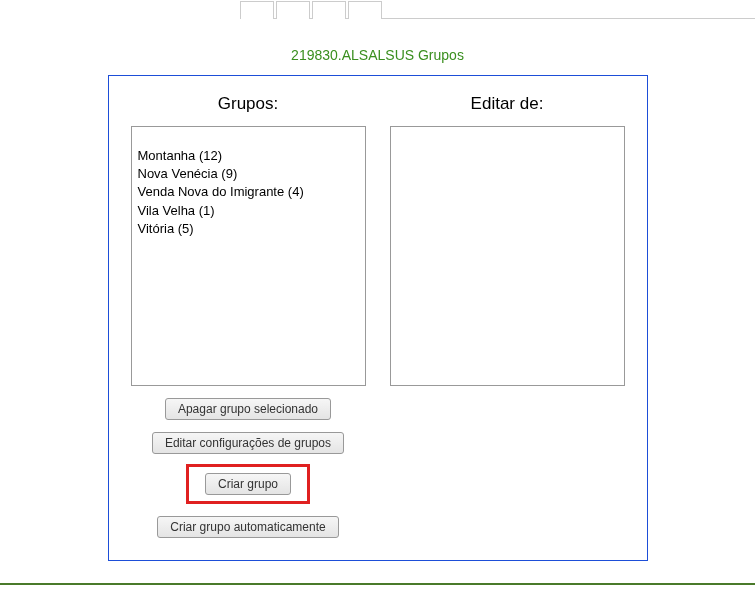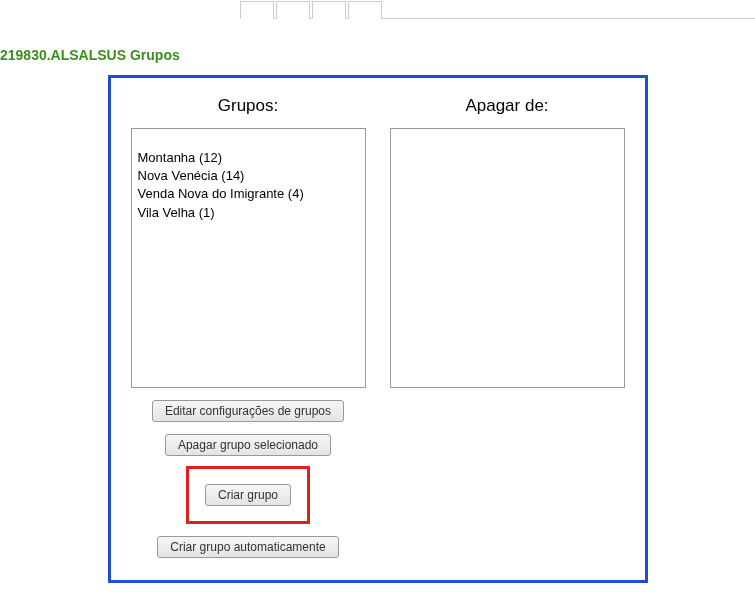--- a/index.html
+++ b/index.html
@@ -21,28 +21,29 @@
       border-bottom: none;
       background: #fff;
       padding: 4px 16px;
       font-size: 12px;
       color: #555;
       position: relative;
       top: 1px;
       height: 18px;
     }
     .page-title {
+      text-align: center;
       color: #3a8f1f;
-      font-weight: bold;
+      font-weight: normal;
       font-size: 14px;
       margin-top: 28px;
       margin-bottom: 12px;
     }
     .main-panel {
-      border: 3px solid #1d4ed8;
+      border: 1px solid #1d4ed8;
       width: 540px;
       margin: 0 auto;
       padding: 18px 22px 22px 22px;
     }
     .columns {
       display: flex;
       gap: 24px;
       justify-content: center;
     }
     .column {
@@ -74,21 +75,21 @@
       border-radius: 3px;
       padding: 3px 12px;
       font-size: 12px;
       color: #333;
       cursor: pointer;
       font-family: inherit;
       margin-top: 12px;
     }
     .highlight-box {
       border: 3px solid #e02020;
-      padding: 15px 16px;
+      padding: 6px 16px;
       margin-top: 10px;
       display: inline-flex;
       align-items: center;
       justify-content: center;
     }
     .highlight-box .btn { margin-top: 0; }
     .bottom-rule {
       margin-top: 22px;
       border: none;
       border-top: 2px solid #4a7a2a;
@@ -106,32 +107,33 @@
 
 <div class="page-title">219830.ALSALSUS Grupos</div>
 
 <div class="main-panel">
   <div class="columns">
 
     <div class="column">
       <div class="column-title">Grupos:</div>
       <div class="listbox">
         <div class="listbox-item">Montanha (12)</div>
-        <div class="listbox-item">Nova Venécia (14)</div>
+        <div class="listbox-item">Nova Venécia (9)</div>
         <div class="listbox-item">Venda Nova do Imigrante (4)</div>
         <div class="listbox-item">Vila Velha (1)</div>
+        <div class="listbox-item">Vitória (5)</div>
       </div>
+      <button class="btn">Apagar grupo selecionado</button>
       <button class="btn">Editar configurações de grupos</button>
-      <button class="btn">Apagar grupo selecionado</button>
       <div class="highlight-box">
         <button class="btn">Criar grupo</button>
       </div>
       <button class="btn">Criar grupo automaticamente</button>
     </div>
 
     <div class="column">
-      <div class="column-title">Apagar de:</div>
+      <div class="column-title">Editar de:</div>
       <div class="listbox"></div>
     </div>
   </div>
 </div>
 
 <hr class="bottom-rule">
 
 </body></html>

